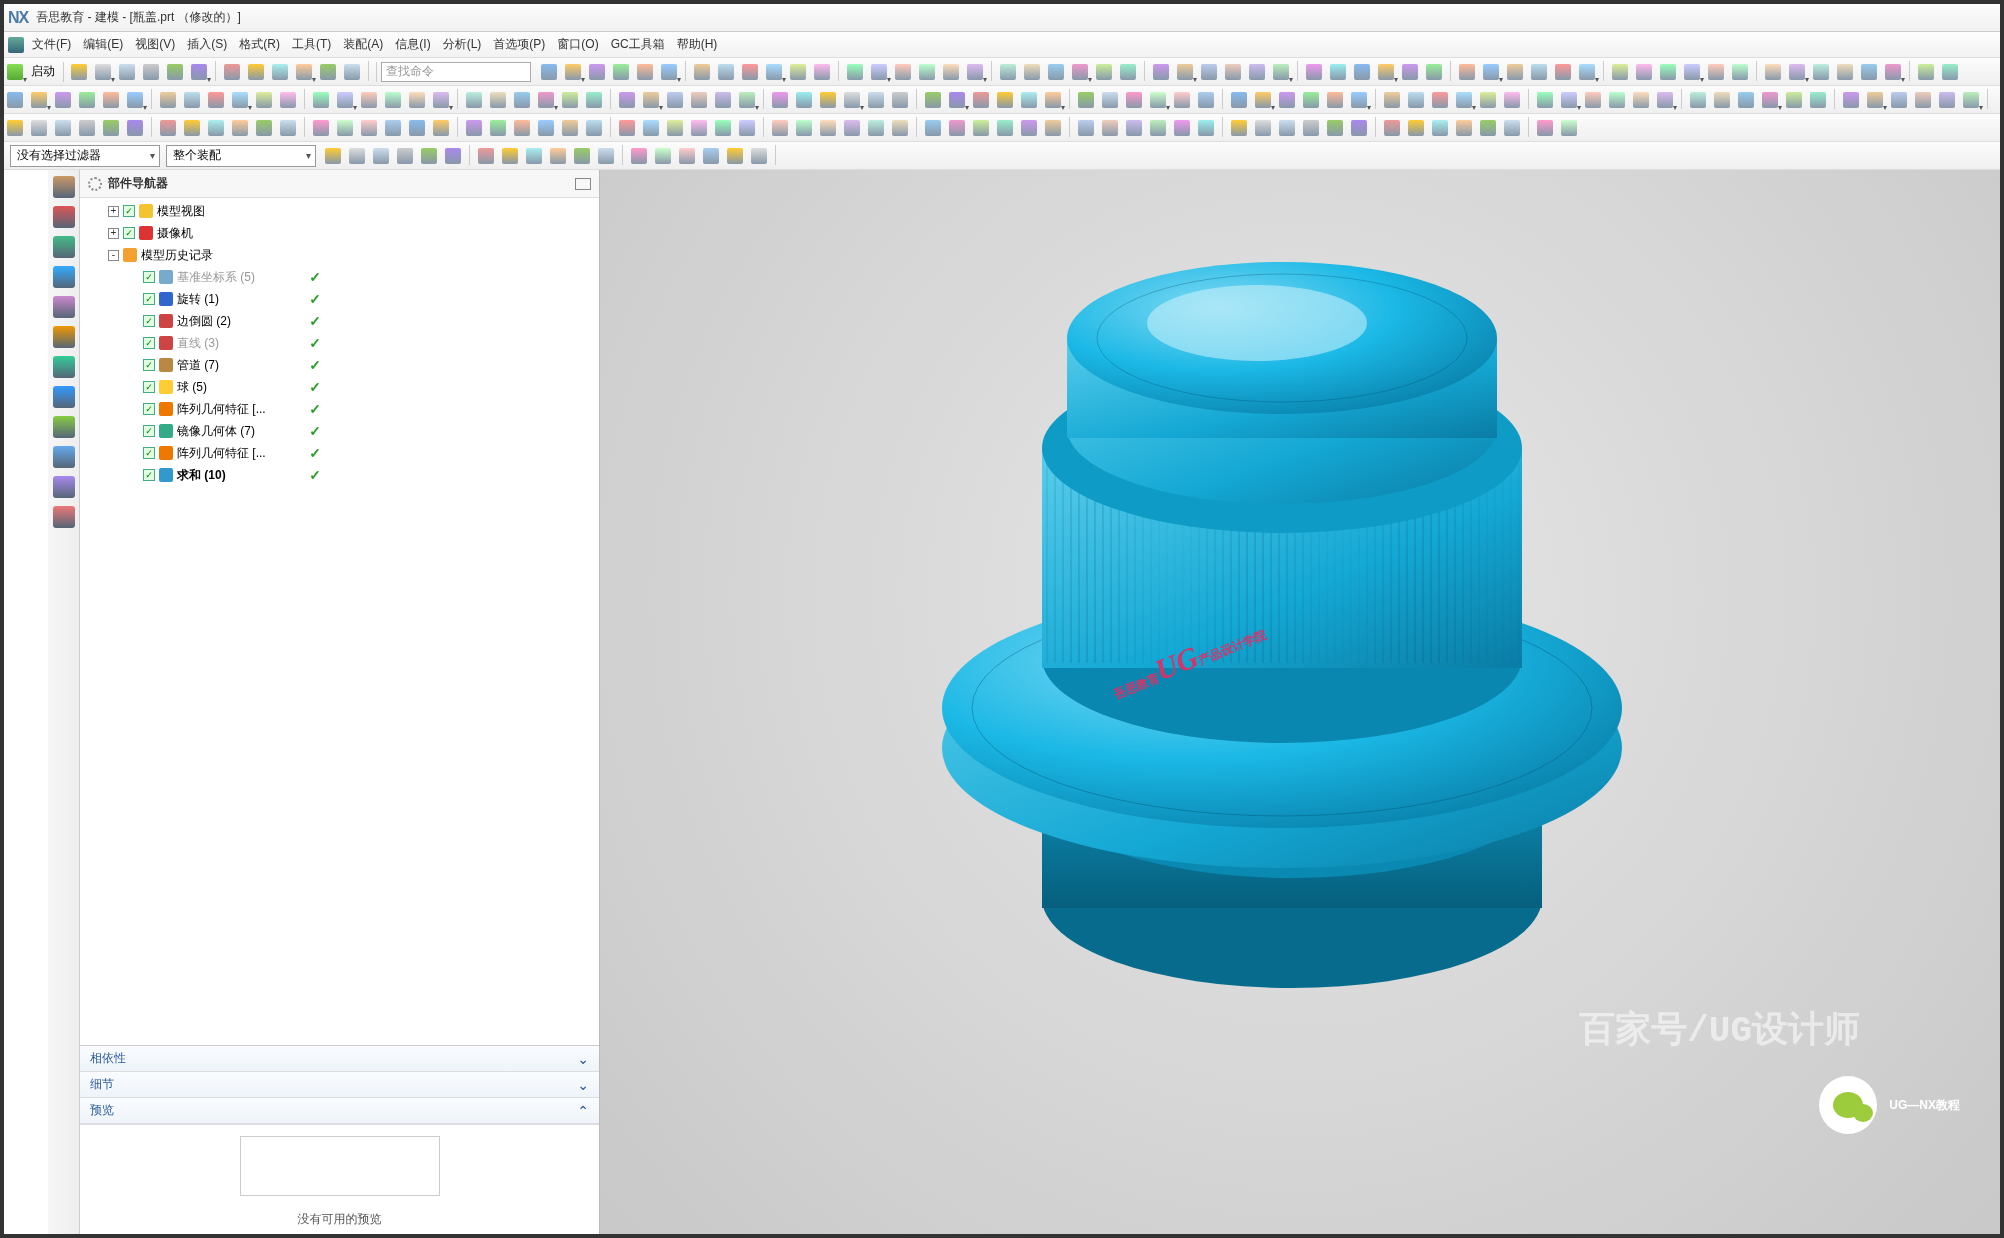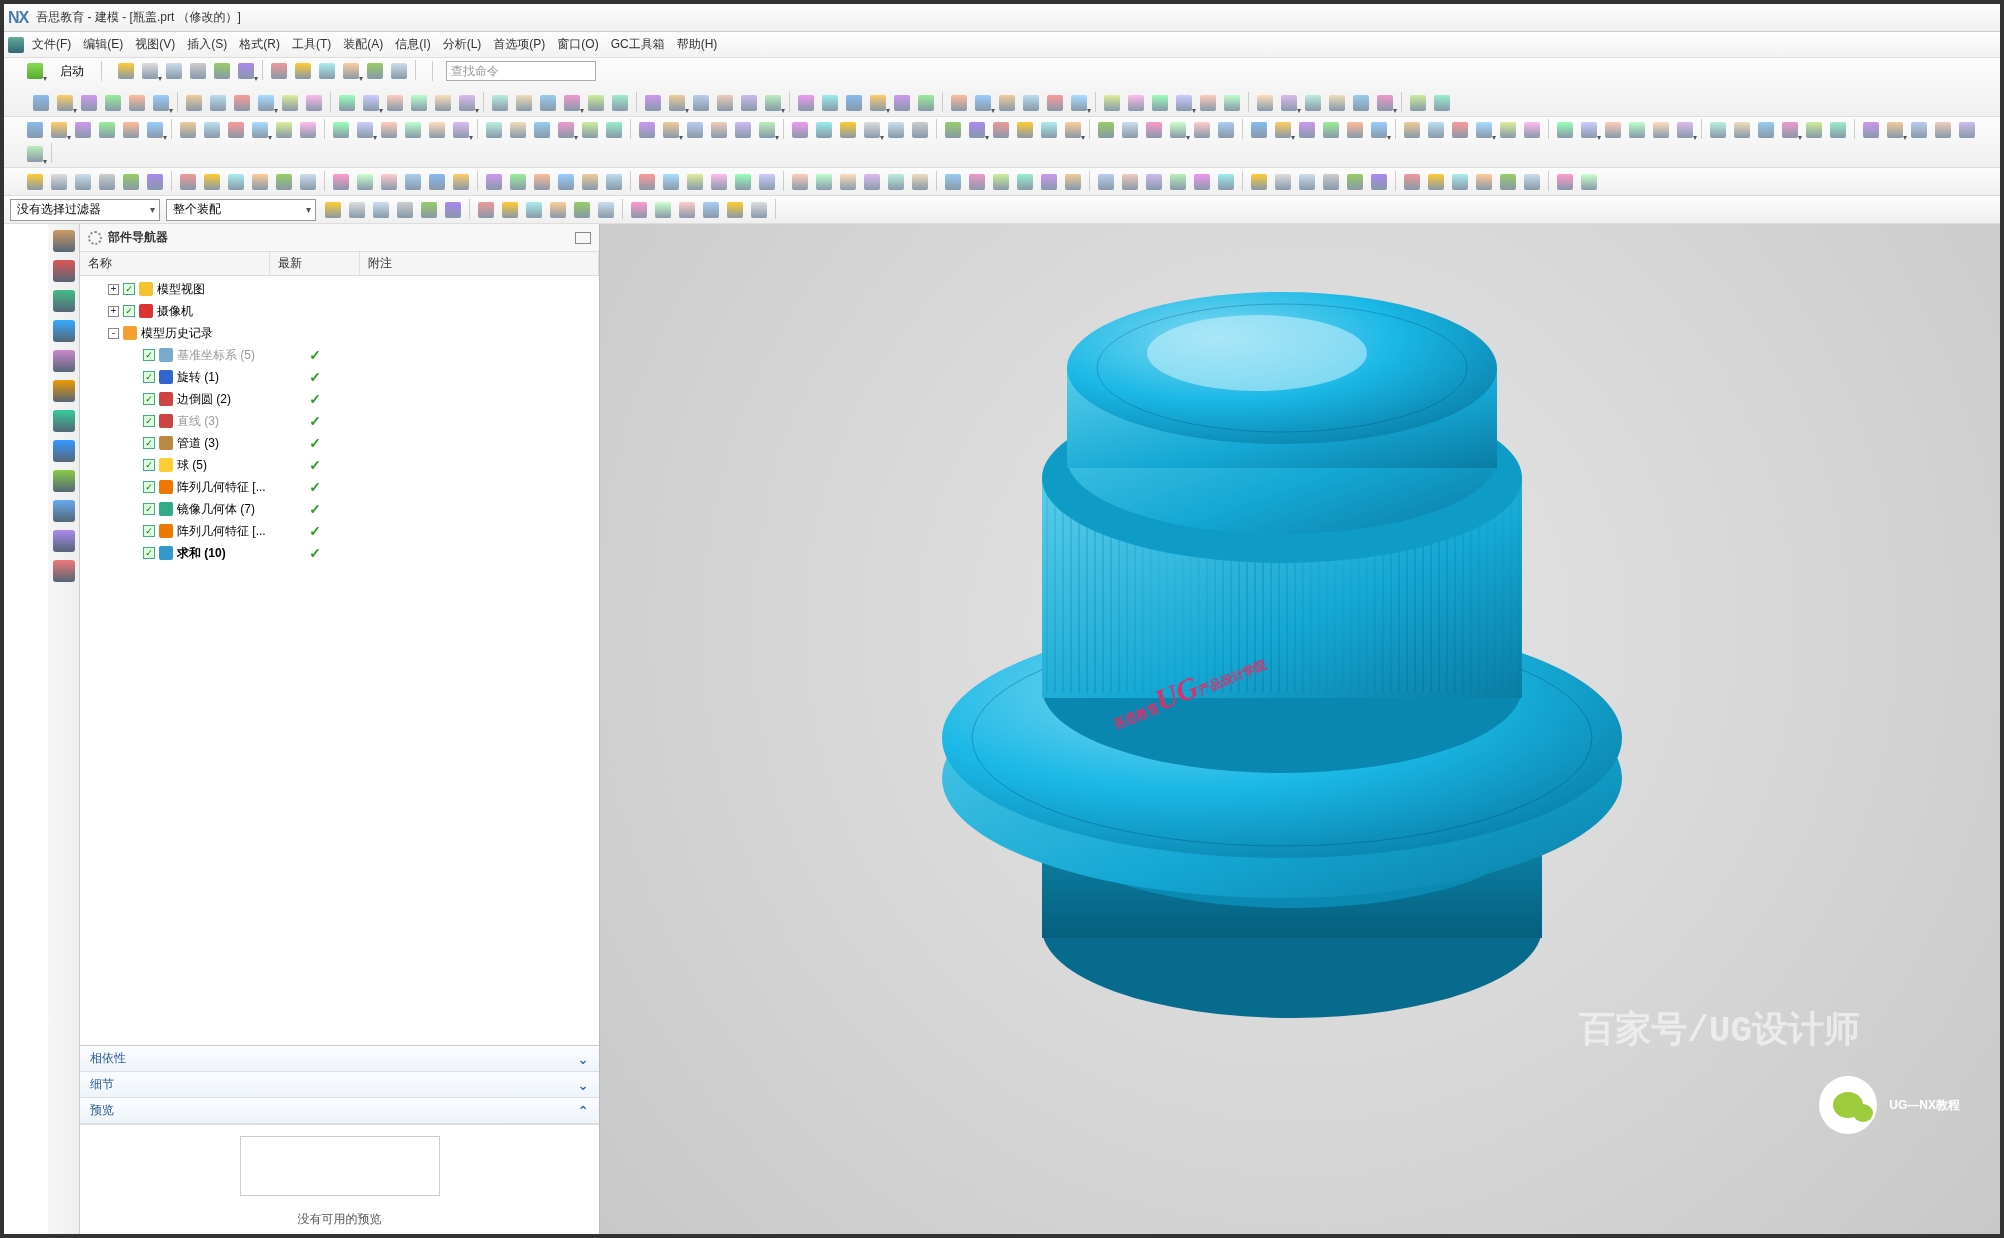--- a/index.html
+++ b/index.html
@@ -4,21 +4,21 @@
 <style>
 * { margin: 0; padding: 0; box-sizing: border-box; font-family: "Microsoft YaHei", Arial, sans-serif; font-size: 12px; }
 html, body { width: 2004px; height: 1238px; overflow: hidden; }
 .app { width: 2004px; height: 1238px; background: #fff; border: 4px solid #333; display: flex; flex-direction: column; }
 .title-bar { height: 28px; background: linear-gradient(#fdfdfd,#f0f0f0); display: flex; align-items: center; padding: 0 4px; border-bottom: 1px solid #ccc; }
 .nx-logo { font-weight: bold; color: #4a7aa8; font-size: 16px; margin-right: 8px; font-family: Arial; letter-spacing: -1px;}
 .title-text { color: #333; }
 .menu-bar { height: 26px; background: linear-gradient(#fdfdfd,#f2f2f2); display: flex; align-items: center; padding: 0 4px; border-bottom: 1px solid #ddd; gap: 2px; }
 .menu-icon { width: 16px; height: 16px; background: linear-gradient(#6a9,#367); border-radius: 2px; display:inline-block; }
 .menu-item { padding: 2px 6px; color: #333; cursor: pointer; }
-.toolbar { background: linear-gradient(#fcfcfc,#efefef); display: flex; flex-wrap: wrap; align-items: center; padding: 2px 20px; border-bottom: 1px solid #ddd; gap: 10px; min-height: 28px;}
+.toolbar { background: linear-gradient(#fcfcfc,#efefef); display: flex; flex-wrap: wrap; align-items: center; padding: 2px 0; border-bottom: 1px solid #ddd; gap: 1px; min-height: 28px;}
 .tb-btn { width: 22px; height: 22px; border-radius: 2px; display: inline-flex; align-items: center; justify-content: center; cursor: pointer; position: relative;}
 .tb-sep { width: 1px; height: 20px; background: #ccc; margin: 0 3px; }
 .tb-drop::after { content: "▾"; font-size: 8px; position: absolute; right: -1px; bottom: -1px; color: #555;}
 .ico { width: 16px; height: 16px; border-radius: 2px; display:inline-block; }
 .search-box { width: 150px; height: 20px; border: 1px solid #aaa; background: #fff; padding: 0 4px; display: flex; align-items: center; }
 .filter-bar { height: 28px; background: linear-gradient(#fcfcfc,#efefef); display: flex; align-items: center; padding: 2px 6px; border-bottom: 1px solid #ddd; gap: 6px; }
 .combo { height: 22px; border: 1px solid #999; background: #fff; padding: 0 20px 0 6px; position: relative; display: flex; align-items: center; }
 .combo::after { content: "▾"; position: absolute; right: 4px; color: #555; font-size: 10px;}
 .main { flex: 1; display: flex; overflow: hidden; margin-left: 44px; }
 .side-icons { width: 32px; background: linear-gradient(90deg,#f6f6f6,#eee); border-right: 1px solid #ccc; display: flex; flex-direction: column; align-items: center; gap: 6px; padding-top: 6px;}
@@ -858,25 +858,20 @@
     </div>
 
     <div class="nav-panel">
       <div class="nav-header">
         <div class="nav-title">
           <span class="gear"></span>
           <span>部件导航器</span>
         </div>
         <span class="pin"></span>
       </div>
-      <div class="tree-head">
-        <div class="th-col th1">名称</div>
-        <div class="th-col th2">最新</div>
-        <div class="th-col th3">附注</div>
-      </div>
       <div class="tree-body">
         <div id="tree-nodes">
             <div class="tree-row">
               <div class="tc1">
                 <span class="indent" style="width: 18px;"></span>
                 <span class="exp">+</span>
                 <span class="chk">✓</span>
                 <span class="node-ico" style="background: rgb(244, 196, 48);"></span>
                 <span>模型视图</span>
               </div>
@@ -948,21 +943,21 @@
               <div class="tc2">
                 <span class="check-green">✓</span>
               </div>
             </div>
             <div class="tree-row">
               <div class="tc1">
                 <span class="indent" style="width: 36px;"></span>
                 <span style="width: 13px; display: inline-block;"></span>
                 <span class="chk">✓</span>
                 <span class="node-ico" style="background: rgb(187, 136, 68);"></span>
-                <span>管道 (3)</span>
+                <span>管道 (7)</span>
               </div>
               <div class="tc2">
                 <span class="check-green">✓</span>
               </div>
             </div>
             <div class="tree-row">
               <div class="tc1">
                 <span class="indent" style="width: 36px;"></span>
                 <span style="width: 13px; display: inline-block;"></span>
                 <span class="chk">✓</span>

